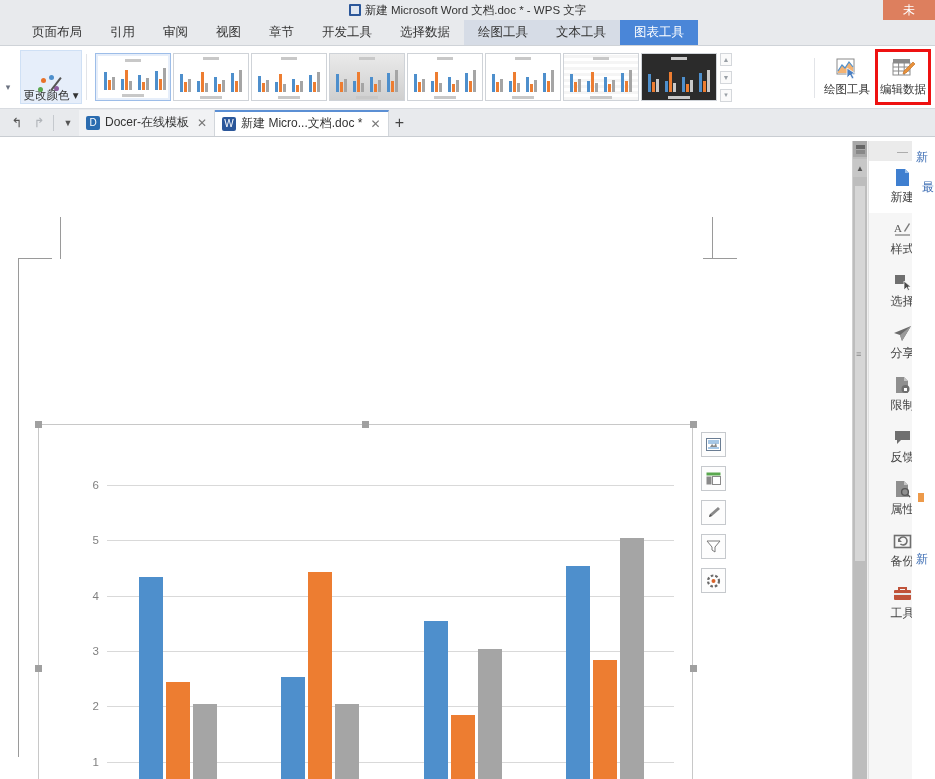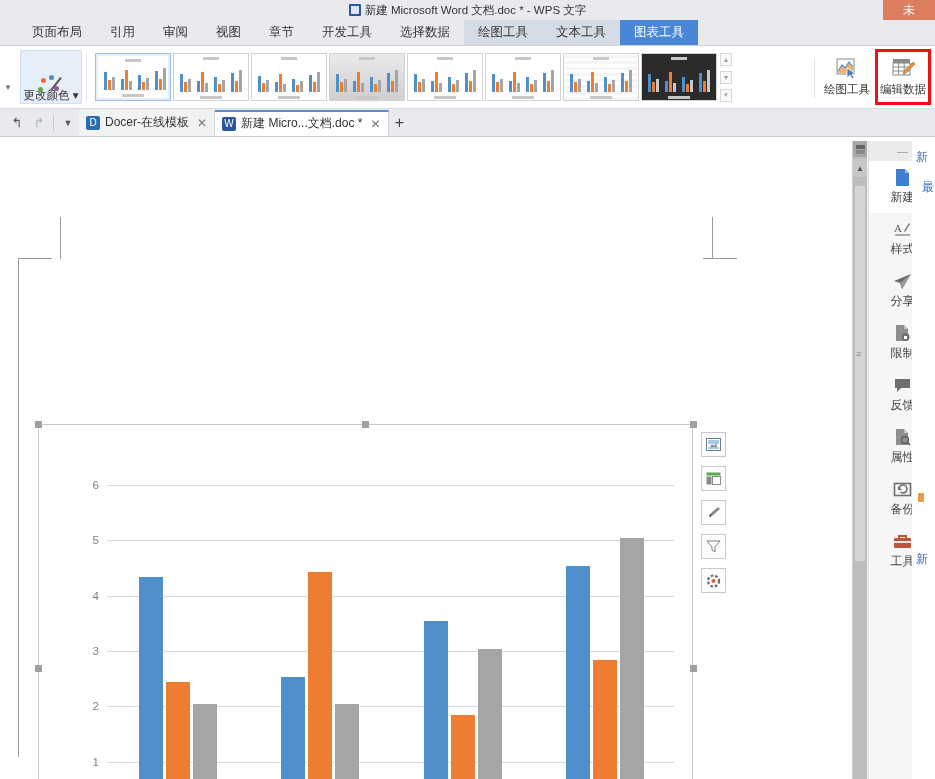--- a/index.html
+++ b/index.html
@@ -538,20 +538,29 @@
             <text x="1" y="12" font-size="11" fill="#5b5b5b" font-family="serif">A</text>
             <path d="M11 11 L16 3 L17 4 L12 12 Z" fill="#7a7a7a"></path>
             <line x1="2" y1="15" x2="17" y2="15" stroke="#7a7a7a" stroke-width="1.2"></line>
           </svg>
         </span>
         <span>样式</span>
       </div>
       <div class="sp-item">
         <span class="sp-ico">
           <svg width="19" height="19" viewBox="0 0 19 19">
+            <rect x="2" y="3" width="10" height="9" fill="#6f6f6f"></rect>
+            <path d="M11 9 L11 18 L13.5 15.5 L15 18.5 L16.5 17.8 L15 15 L18 15 Z" fill="#4a4a4a" stroke="#fff" stroke-width=".7"></path>
+          </svg>
+        </span>
+        <span>选择</span>
+      </div>
+      <div class="sp-item">
+        <span class="sp-ico">
+          <svg width="19" height="19" viewBox="0 0 19 19">
             <path d="M18 2 L1 9 L7 11 L9 17 Z" fill="#6b6b6b"></path>
             <path d="M18 2 L7 11 L9 17 Z" fill="#9a9a9a"></path>
           </svg>
         </span>
         <span>分享</span>
       </div>
       <div class="sp-item">
         <span class="sp-ico">
           <svg width="19" height="19" viewBox="0 0 19 19">
             <path d="M3 1 H11 L15 5 V17 H3 Z" fill="#8f8f8f"></path>

